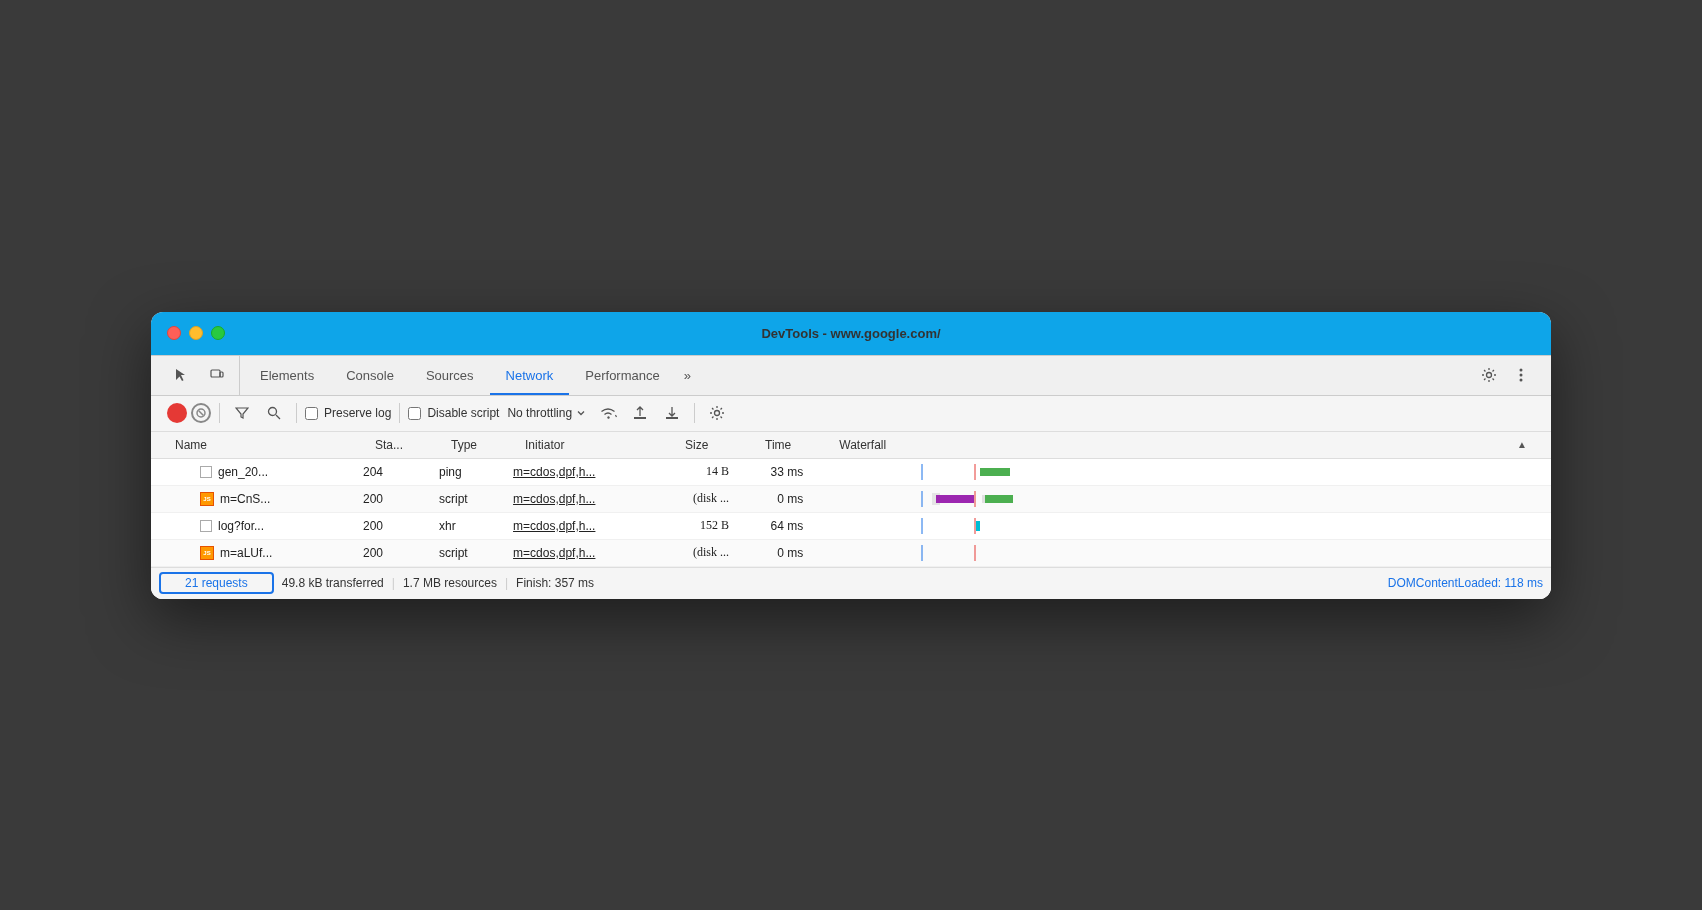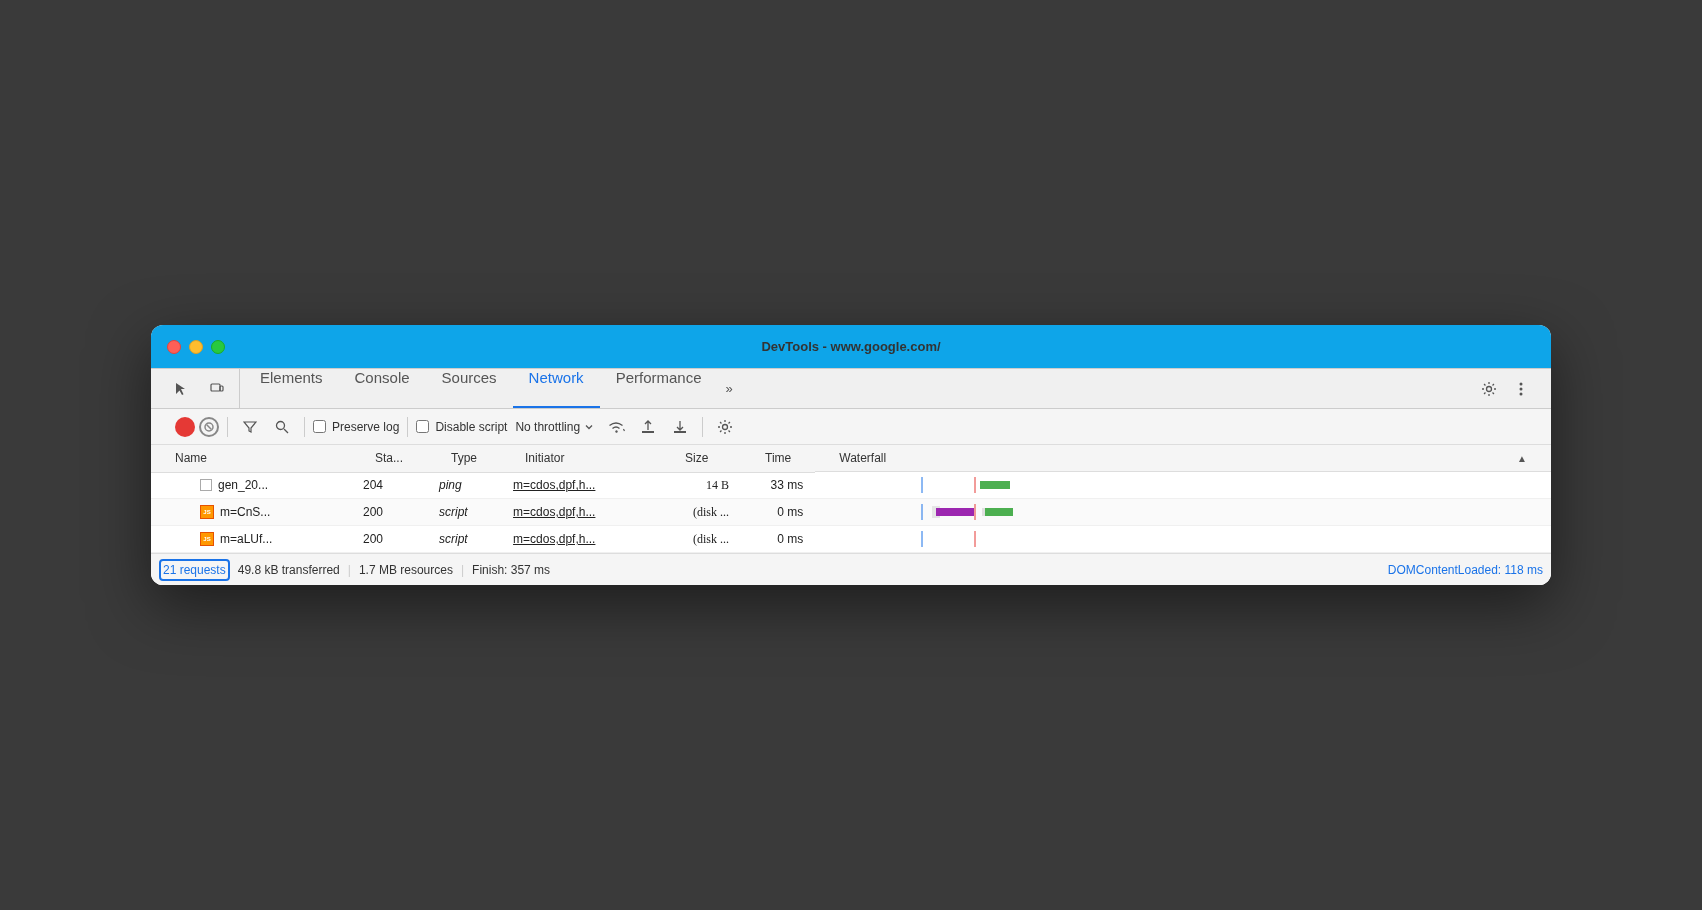--- a/index.html
+++ b/index.html
@@ -82,21 +82,22 @@
     .tab-items {
       display: flex;
       align-items: center;
       flex: 1;
       height: 100%;
     }
     .tab-item {
       padding: 0 16px;
       height: 100%;
       display: flex;
-      font-size: 15px;
+      align-items: center;
+      font-size: 13px;
       color: #555;
       cursor: pointer;
       position: relative;
       white-space: nowrap;
     }
     .tab-item.active {
       color: #1a73e8;
       font-weight: 500;
     }
     .tab-item.active::after {
@@ -121,21 +122,21 @@
       margin-left: auto;
       padding: 0 8px;
     }
     
     .toolbar {
       display: flex;
       align-items: center;
       background: #f5f5f5;
       border-bottom: 1px solid #ddd;
       height: 36px;
-      padding: 0 24px;
+      padding: 0 16px;
       gap: 4px;
     }
     .record-btn {
       width: 20px;
       height: 20px;
       border-radius: 50%;
       background: #e53935;
       cursor: pointer;
       flex-shrink: 0;
     }
@@ -228,21 +229,21 @@
       background: #ff9800;
       border: 1px solid #e65100;
       display: flex;
       align-items: center;
       justify-content: center;
       font-size: 7px;
       color: white;
       font-weight: bold;
     }
     .status-col { color: #333; }
-    .type-col { color: #333; font-style: italic; }
+    .type-col { color: #333; }
     .initiator-col { color: #1a73e8; text-decoration: underline; cursor: pointer; }
     .size-col { text-align: right; color: #333; font-family: Liberation Serif, serif; }
     .time-col { text-align: right; color: #333; }
     .waterfall-col-data {
       position: relative;
       min-width: 200px;
     }
     
     .waterfall-container {
       position: relative;
@@ -256,21 +257,21 @@
       background: #f5f5f5;
       border-top: 1px solid #ddd;
       height: 32px;
       font-size: 12px;
       color: #333;
       padding: 0 8px;
     }
     .status-requests {
       border: 2px solid #1a73e8;
       border-radius: 4px;
-      padding: 2px 2px;
+      padding: 2px 24px;
       color: #1a73e8;
       font-weight: 500;
       margin-right: 8px;
     }
     .status-divider {
       color: #ccc;
       margin: 0 8px;
     }
     .status-dom {
       color: #1a73e8;
@@ -501,20 +502,42 @@
                   <rect x="105" y="2" width="8" height="12" fill="#e0e0e0" opacity="0.8"></rect>
                   <rect x="155" y="4" width="3" height="8" fill="#e0e0e0"></rect>
                   <rect x="109" y="4" width="38" height="8" fill="#9c27b0"></rect>
                   <rect x="158" y="4" width="28" height="8" fill="#4caf50"></rect>
                 </svg>
               </div>
             </td>
           </tr>
 
 
+          <tr class="table-row">
+            <td class="col-name">
+              <div class="name-col">
+                <div class="checkbox-sm"></div>
+                <span>log?for...</span>
+              </div>
+            </td>
+            <td class="col-status status-col">200</td>
+            <td class="col-type type-col">xhr</td>
+            <td class="col-initiator initiator-col">m=cdos,dpf,h...</td>
+            <td class="col-size size-col">152 B</td>
+            <td class="col-time time-col">64 ms</td>
+            <td class="col-waterfall waterfall-col-data">
+              <div class="waterfall-container">
+                <svg class="waterfall-svg" viewBox="0 0 200 16">
+                  <line x1="95" y1="0" x2="95" y2="16" stroke="#1a73e8" stroke-width="1"></line>
+                  <line x1="148" y1="0" x2="148" y2="16" stroke="#e53935" stroke-width="1"></line>
+                  <rect x="149" y="3" width="4" height="10" fill="#00bcd4"></rect>
+                </svg>
+              </div>
+            </td>
+          </tr>
 
 
           <tr class="table-row">
             <td class="col-name">
               <div class="name-col">
                 <div class="file-icon file-icon-js" style="width:14px;height:14px;background:#ff9800;border:1px solid #e65100;display:flex;align-items:center;justify-content:center;font-size:6px;color:white;font-weight:bold;flex-shrink:0;">JS</div>
                 <span>m=aLUf...</span>
               </div>
             </td>
             <td class="col-status status-col">200</td>

